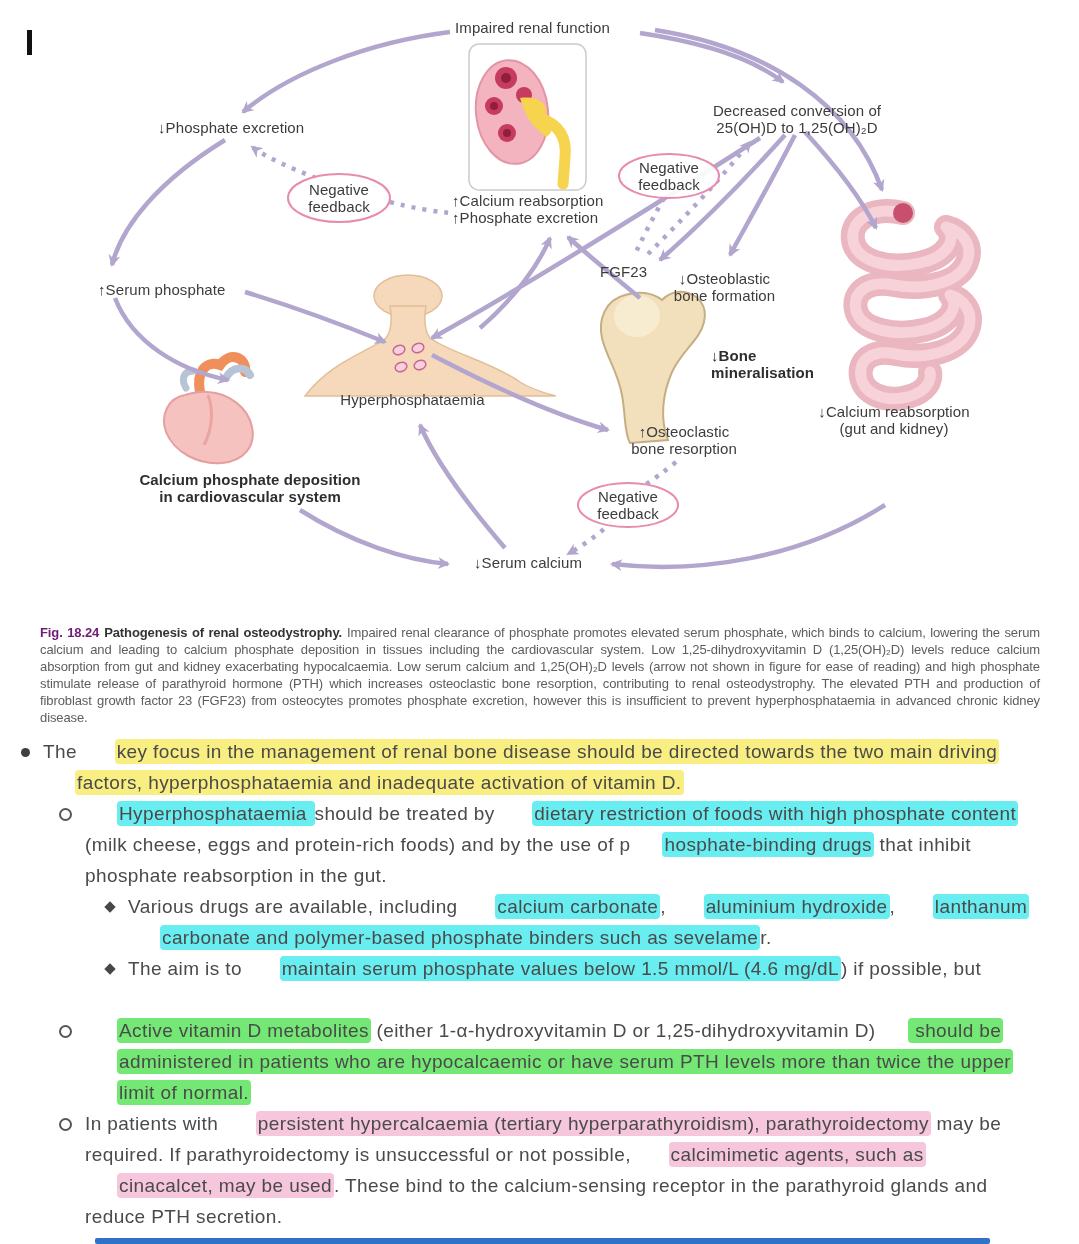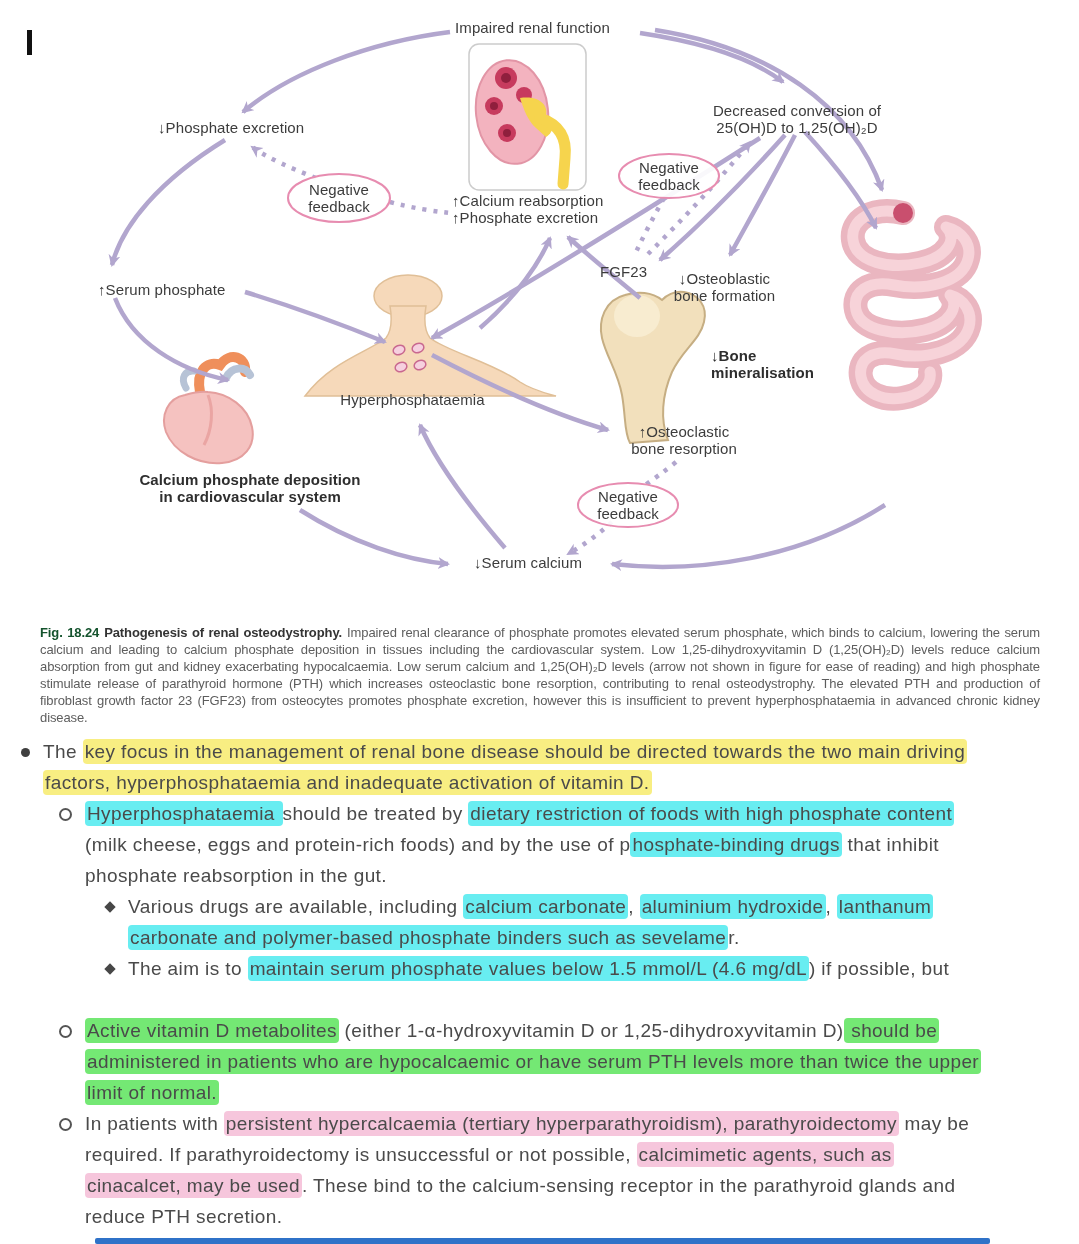--- a/index.html
+++ b/index.html
@@ -8,25 +8,25 @@
   
   .diagram{position:absolute;left:0;top:0;width:1079px;height:608px;}
   .diagram svg{position:absolute;left:0;top:0;}
   .dlabel{position:absolute;font-size:15px;line-height:17px;color:#3c3c3c;
           white-space:pre-line;letter-spacing:0.1px;}
   .dlabel.bold{font-weight:700;color:#2e2e2e;}
   .edge-mark{position:absolute;left:27px;top:30px;width:5px;height:25px;background:#111;}
   
   .caption{position:absolute;left:40px;top:611px;width:1000px;font-size:13px;line-height:17px;
            color:#5d5d5d;text-align:justify;letter-spacing:-0.1px;}
-  .fig-num{color:#14532d;font-weight:700;margin-right:5px;}
+  .fig-num{color:#701a75;font-weight:700;margin-right:5px;}
   .fig-title{color:#333;font-weight:700;margin-right:5px;}
   
   .para{position:absolute;font-size:19px;line-height:31px;color:#4a4a4a;letter-spacing:0.4px;}
-  .hl{padding:2px 2px;border-radius:4px;}
+  .hl{padding:2px 2px;border-radius:4px;margin-left:32px;}
   .hl-yellow{background:#f8ee82;}
   .hl-cyan{background:#68edf1;}
   .hl-green{background:#74e874;}
   .hl-pink{background:#f6c6dc;}
   .marker{position:absolute;}
   .m-disc{width:9px;height:9px;border-radius:50%;background:#3f3f3f;}
   .m-ring{width:9px;height:9px;border-radius:50%;border:2px solid #555;}
   .m-diamond{width:8px;height:8px;background:#474747;transform:rotate(45deg);}
   .bottom-bar{position:absolute;left:95px;top:1238px;width:895px;height:6px;
               background:#2f72c8;border-radius:2px;}
@@ -135,20 +135,22 @@
 ↑Phosphate excretion</div>
     <div class="dlabel" style="left:619px;top:159px;width:100px;text-align:center">Negative
 feedback</div>
     <div class="dlabel" style="left:600px;top:263px;width:60px">FGF23</div>
     <div class="dlabel" style="left:662px;top:270px;width:125px;text-align:center">↓Osteoblastic
 bone formation</div>
     <div class="dlabel" style="left:98px;top:281px;width:150px">↑Serum phosphate</div>
     <div class="dlabel" style="left:335px;top:391px;width:155px;text-align:center">Hyperphosphataemia</div>
     <div class="dlabel bold" style="left:711px;top:347px;width:115px">↓Bone
 mineralisation</div>
+    <div class="dlabel" style="left:810px;top:403px;width:168px;text-align:center">↓Calcium reabsorption
+(gut and kidney)</div>
     <div class="dlabel" style="left:624px;top:423px;width:120px;text-align:center">↑Osteoclastic
 bone resorption</div>
     <div class="dlabel bold" style="left:134px;top:471px;width:232px;text-align:center">Calcium phosphate deposition
 in cardiovascular system</div>
     <div class="dlabel" style="left:578px;top:488px;width:100px;text-align:center">Negative
 feedback</div>
     <div class="dlabel" style="left:474px;top:554px;width:130px">↓Serum calcium</div>
   </div>
 
   <p class="caption">

